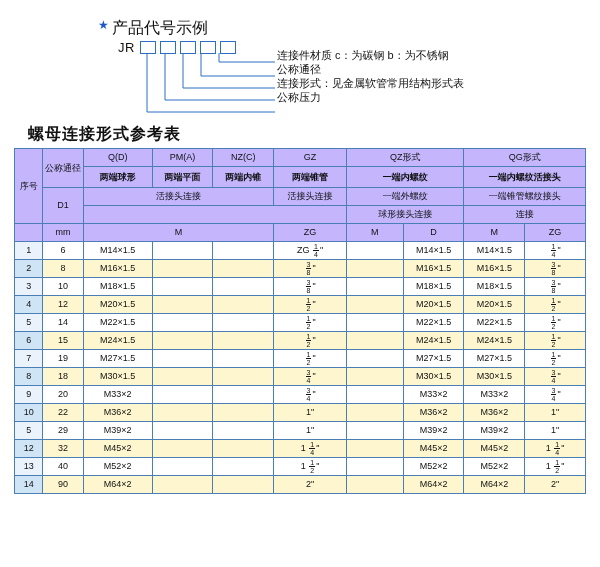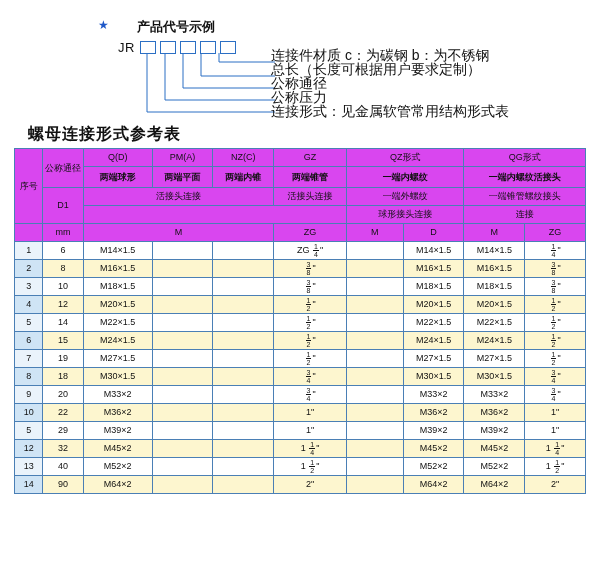--- a/index.html
+++ b/index.html
@@ -13,25 +13,24 @@
   }
   
   .legend{
     position:relative;
     height:118px;
     padding:10px 0 0 0;
   }
   .legend-title{
     position:absolute;
     left:112px; top:18px;
-    font-size:13px;
-    font-weight:bold;
+    font-size:16px;
+    font-weight:normal;
     color:#111;
     white-space:nowrap;
-    margin-left:25px;
   }
   .star{
     position:absolute;
     left:98px; top:18px;
     color:#1f58c8;
     font-size:12px;
   }
   .code-label{
     position:absolute;
     left:118px; top:40px;
@@ -53,23 +52,23 @@
   }
   
   .leader-svg{
     position:absolute;
     left:0;top:0;
     width:600px;height:118px;
     pointer-events:none;
   }
   .notes{
     position:absolute;
-    left:271px;
+    left:277px;
     top:48px;
-    font-size:14px;
+    font-size:11px;
     line-height:14px;
   }
   .notes div{
     height:14px;
     white-space:nowrap;
     color:#111;
   }
   
   .table-heading{
     position:absolute;
@@ -97,21 +96,21 @@
     text-align:center;
     vertical-align:middle;
     padding:0;
     height:17px;
     font-weight:normal;
     color:#111;
     font-size:9px;
     line-height:11px;
   }
   thead td{
-    background:#d946ef;
+    background:#c4b5fd;
     font-size:9px;
     margin-top:22px;
   }
   thead td.h-tall{height:20px;font-weight:bold;}
   tbody td{background:#ffffff;}
   tbody tr.alt td{background:#fdf6cf;}
   tbody tr.alt td.c-idx{background:#cfe4f5;}
   tbody td.c-idx{background:#eaf3fb;}
   .frac{
     display:inline-block;
@@ -151,24 +150,23 @@
       <path d="M147,53 L147,112 L275,112"></path>
       <path d="M165,53 L165,100 L275,100"></path>
       <path d="M183,53 L183,88 L275,88"></path>
       <path d="M201,53 L201,76 L275,76"></path>
       <path d="M219,53 L219,62 L275,62"></path>
     </g>
   </svg>
 
   <div class="notes">
     <div>连接件材质  c：为碳钢  b：为不锈钢</div>
-    <div>总长（长度可根据用户要求定制）</div>
     <div>公称通径</div>
+    <div>连接形式：见金属软管常用结构形式表</div>
     <div>公称压力</div>
-    <div>连接形式：见金属软管常用结构形式表</div>
   </div>
 </div>
 
 <div class="table-heading">螺母连接形式参考表</div>
 
 <div class="tbl-wrap">
 <table>
   <colgroup>
     <col style="width:28px">
         <col style="width:40px">

